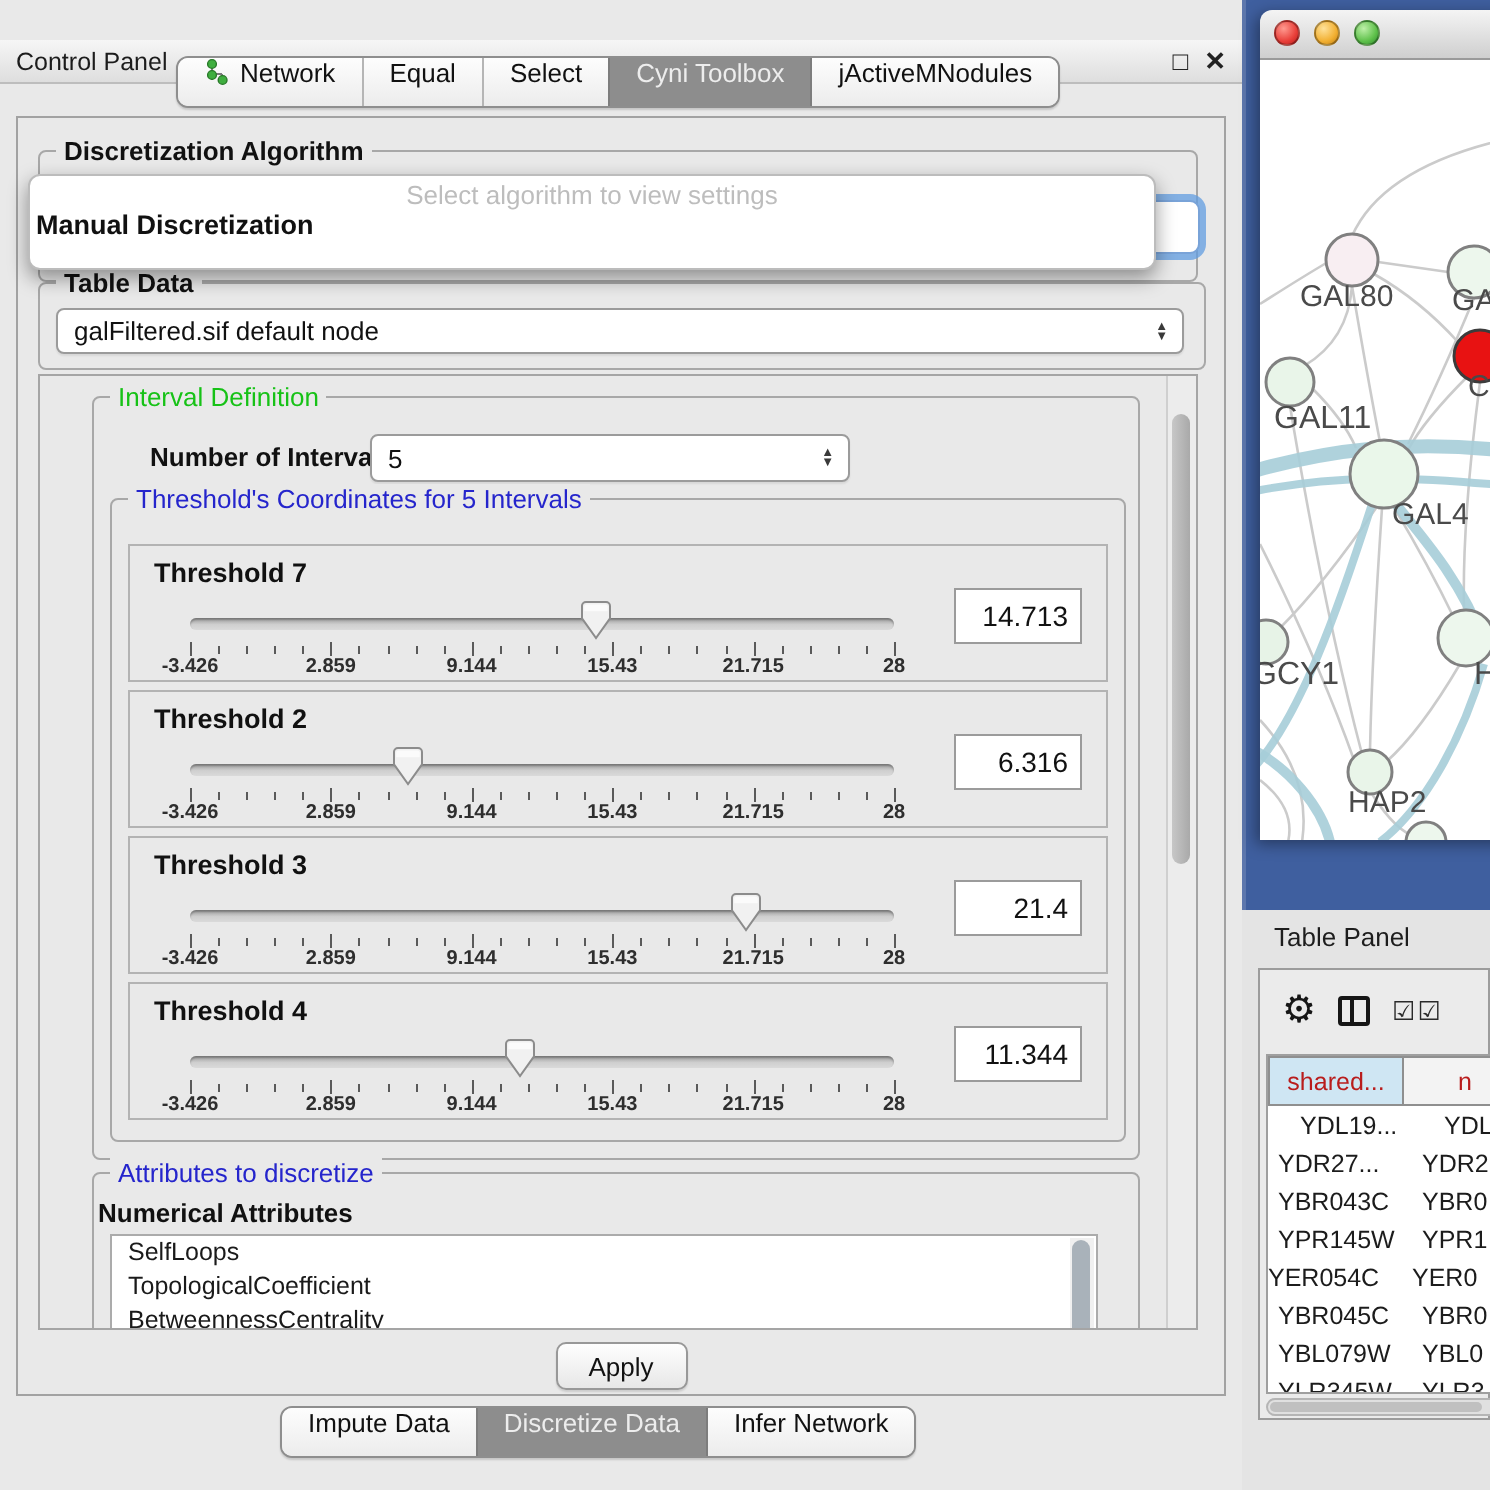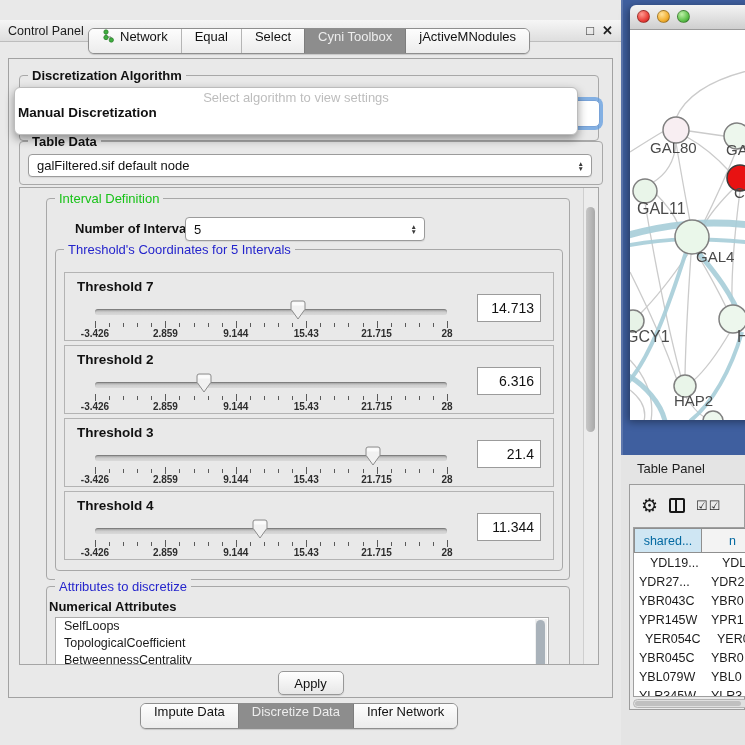--- a/index.html
+++ b/index.html
@@ -92,21 +92,21 @@
   .tp-body{position:absolute;left:8px;top:29px;width:116px;height:226px;background:#ebebeb;
     border:1px solid #9c9c9c;box-sizing:border-box;}
   .tp-toolbar{position:absolute;left:0;top:0;width:100%;height:40px;display:flex;align-items:center;gap:11px;padding-left:11px;box-sizing:border-box;}
   .gear-ic{font-size:19px;color:#161616;line-height:19px;}
   .split-ic{width:16px;height:15px;border:2px solid #161616;border-radius:2px;position:relative;box-sizing:border-box;}
   .split-ic::after{content:"";position:absolute;left:4px;top:0;width:2px;height:100%;background:#161616;}
   .cb-ic{font-size:13px;color:#2a2a2a;letter-spacing:1px;}
   .tp-table{position:absolute;left:3px;top:42px;width:120px;height:170px;background:#fff;border:1px solid #9f9f9f;
     box-sizing:border-box;overflow:hidden;}
   .tp-header{display:flex;height:25px;}
-  .tp-hcell{border:1px solid #8f8f8f;box-sizing:border-box;font-size:12.5px;color:#0369a1;
+  .tp-hcell{border:1px solid #8f8f8f;box-sizing:border-box;font-size:12.5px;color:#b91c1c;
     display:flex;align-items:center;justify-content:center;flex:none;}
   .tp-hcell.sel{background:#cfe6f3;}
   .tp-hcell.plain{background:#f3f3f3;border-left:none;}
   .tp-row{display:flex;height:19px;align-items:center;font-size:12.5px;color:#1c1c1c;}
   .tp-cell{flex:none;white-space:nowrap;overflow:hidden;}
   .tp-hscroll{position:absolute;left:3px;top:214px;width:120px;height:9px;background:#e0e0e0;border:1px solid #b5b5b5;
     border-radius:5px;box-sizing:border-box;}
   .tp-hscroll .thumb{position:absolute;left:1px;top:1px;height:5px;width:106px;border-radius:3px;background:#c0c0c0;}
   .net-icon svg{display:block;}
 </style>
@@ -492,21 +492,21 @@
             </div>
             <div class="tp-row">
               <div class="tp-cell" style="width: 68px; padding-left: 5px;">YBR043C</div>
               <div class="tp-cell" style="width: 62px; padding-left: 4px;">YBR0</div>
             </div>
             <div class="tp-row">
               <div class="tp-cell" style="width: 68px; padding-left: 5px;">YPR145W</div>
               <div class="tp-cell" style="width: 62px; padding-left: 4px;">YPR1</div>
             </div>
             <div class="tp-row">
-              <div class="tp-cell" style="width: 68px; padding-left: 11px;">YER054C</div>
+              <div class="tp-cell" style="width: 68px; padding-left: 0;">YER054C</div>
               <div class="tp-cell" style="width: 62px; padding-left: 4px;">YER0</div>
             </div>
             <div class="tp-row">
               <div class="tp-cell" style="width: 68px; padding-left: 5px;">YBR045C</div>
               <div class="tp-cell" style="width: 62px; padding-left: 4px;">YBR0</div>
             </div>
             <div class="tp-row">
               <div class="tp-cell" style="width: 68px; padding-left: 5px;">YBL079W</div>
               <div class="tp-cell" style="width: 62px; padding-left: 4px;">YBL0</div>
             </div>

